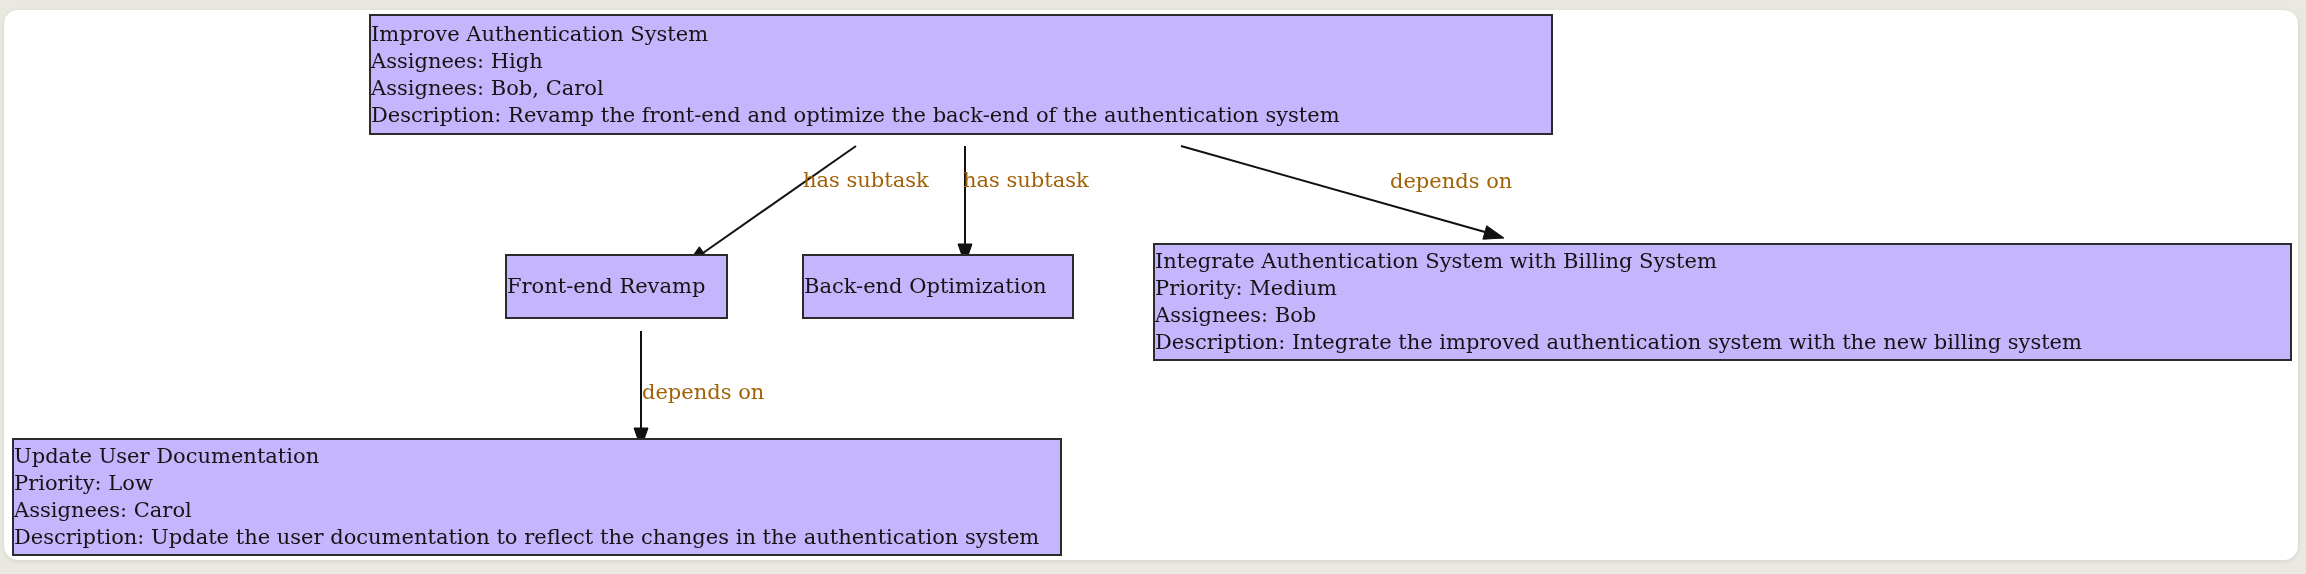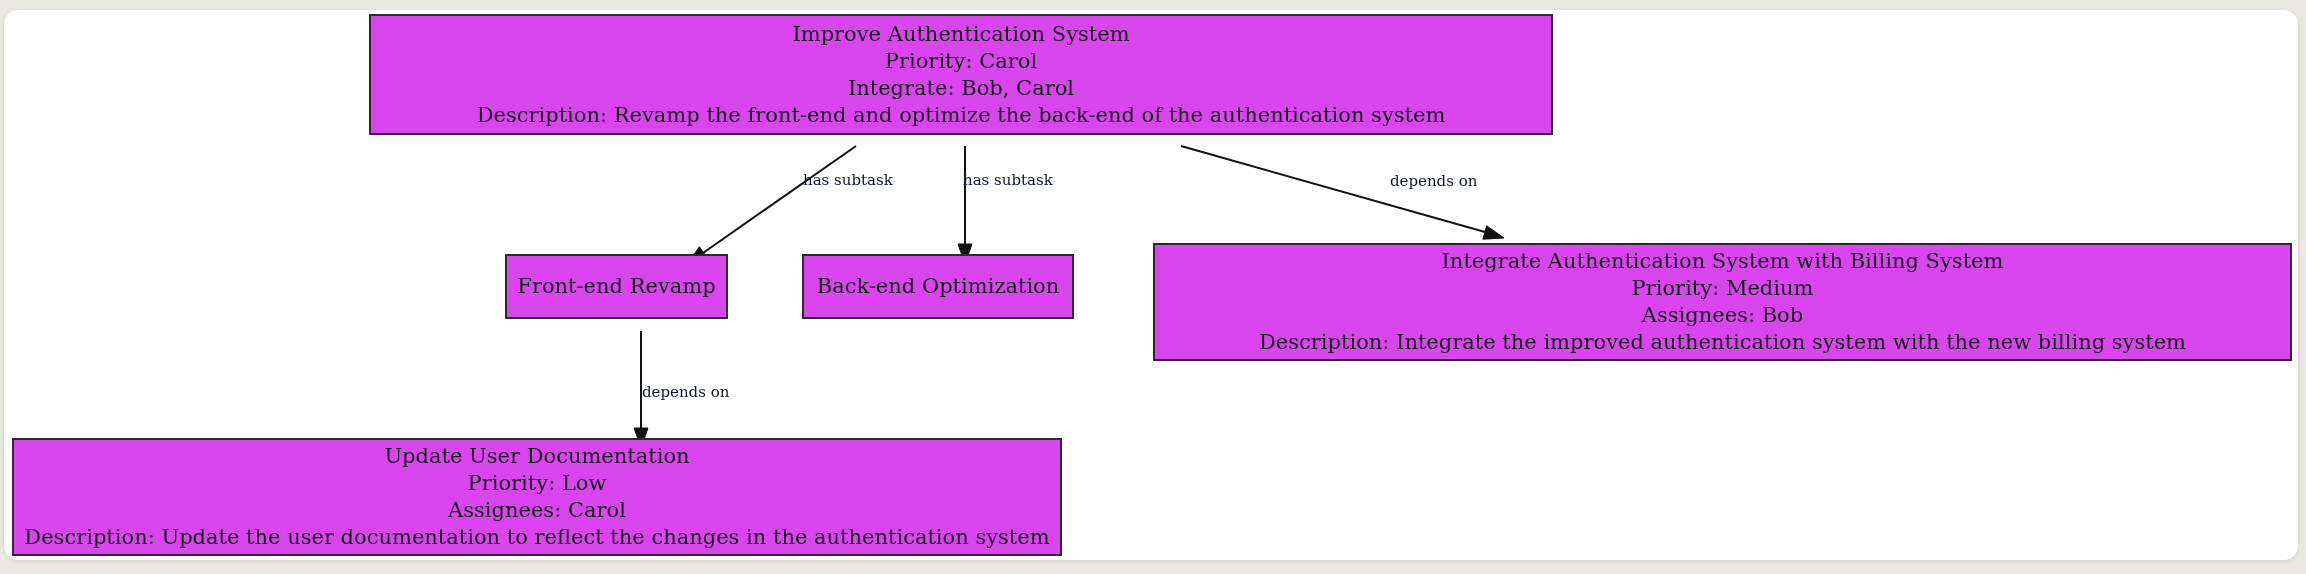--- a/index.html
+++ b/index.html
@@ -30,36 +30,36 @@
     top: 0;
     width: 2306px;
     height: 574px;
     pointer-events: none;
   }
   .edges line { stroke: #111111; stroke-width: 2; }
   .edges polygon { fill: #111111; stroke: #111111; stroke-width: 1; }
   .node {
     position: absolute;
     box-sizing: border-box;
-    background: #d946ef;
+    background: #c4b5fd;
     border: 2px solid #2b2b2b;
     color: #141414;
     font-size: 21px;
     line-height: 27px;
-    text-align: center;
+    text-align: left;
     display: flex;
     flex-direction: column;
     justify-content: center;
     overflow: hidden;
     white-space: nowrap;
   }
   .edge-label {
     position: absolute;
-    color: #0f172a;
-    font-size: 15px;
+    color: #a16207;
+    font-size: 21px;
     line-height: 27px;
     white-space: nowrap;
   }
 </style>
 </head>
 <body>
 
 <div class="page">
   <div class="canvas">
 
@@ -77,22 +77,22 @@
         <polygon points="1500,228 1478.9,229.2 1482.7,215.8"></polygon>
       </g>
       <g>
         <line x1="637" y1="321" x2="637" y2="420"></line>
         <polygon points="637,438 630,418 644,418"></polygon>
       </g>
     </svg>
 
     <div class="node" style="left:365px; top:4px; width:1184px; height:121px;">
       <div>Improve Authentication System</div>
-      <div>Priority: Carol</div>
-      <div>Integrate: Bob, Carol</div>
+      <div>Assignees: High</div>
+      <div>Assignees: Bob, Carol</div>
       <div>Description: Revamp the front-end and optimize the back-end of the authentication system</div>
     </div>
 
     <div class="node" style="left:501px; top:244px; width:223px; height:65px;">
       <div>Front-end Revamp</div>
     </div>
 
     <div class="node" style="left:798px; top:244px; width:272px; height:65px;">
       <div>Back-end Optimization</div>
     </div>

